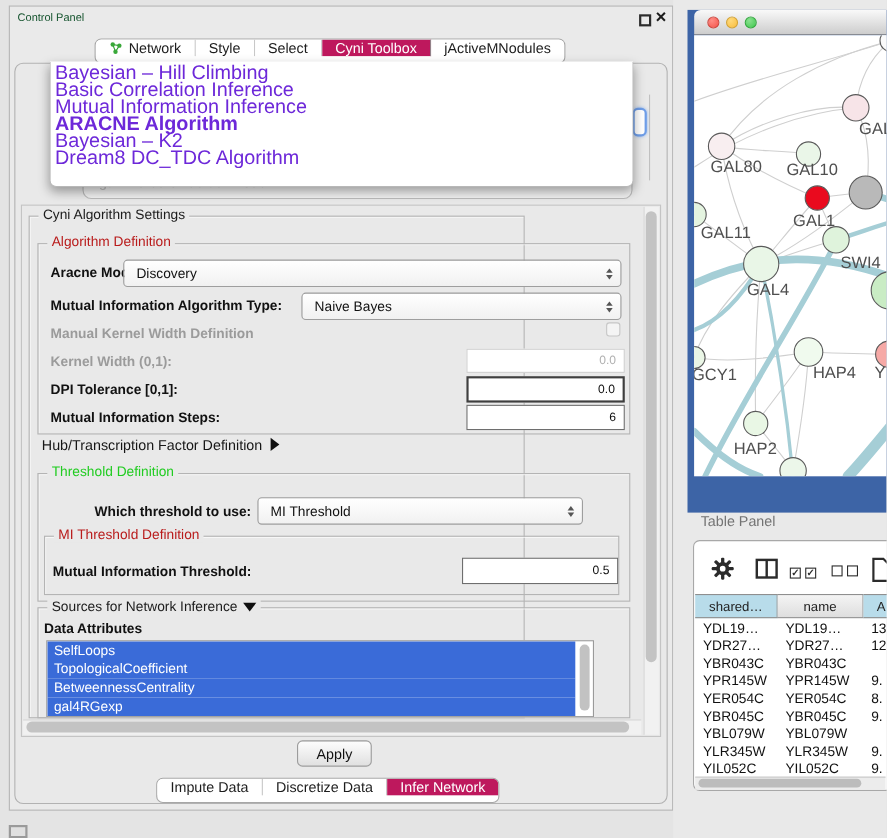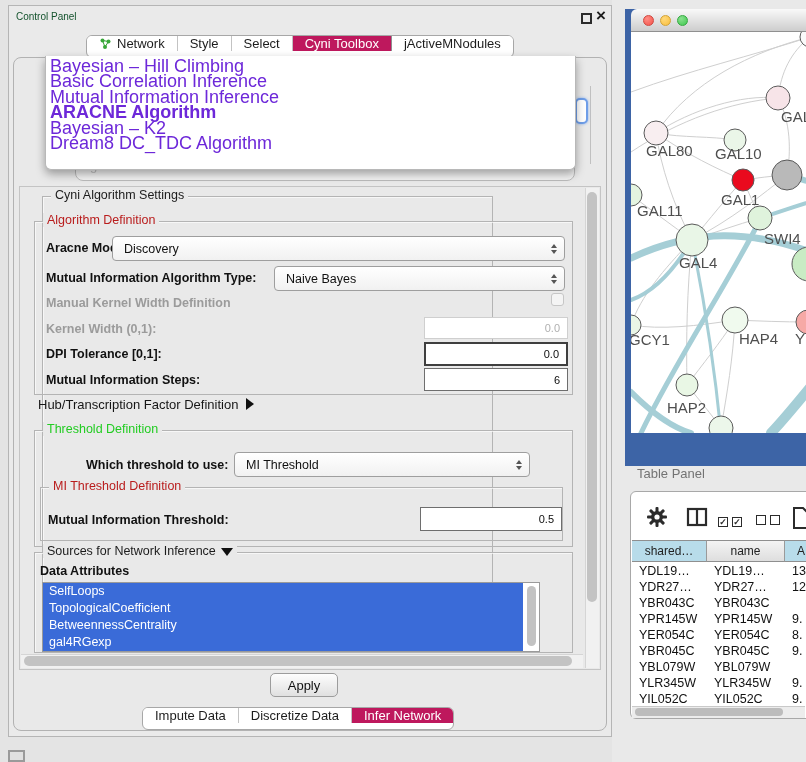--- a/index.html
+++ b/index.html
@@ -122,21 +122,21 @@
     <div class="tab sel">
       <span>Cyni Toolbox</span>
     </div>
     <div class="tab">
       <span>jActiveMNodules</span>
     </div>
   </div>
 
 <div class="abs scrollpane"></div>
 
-<div class="group" style="left:42px;top:196px;width:451px;height:457px">
+<div class="group" style="left:26px;top:196px;width:451px;height:457px">
   <span class="legend">Cyni Algorithm Settings</span>
 </div>
 
 <div class="group" style="left:34px;top:221px;width:539px;height:174px">
   <span class="legend blue">Algorithm Definition</span>
 </div>
 
 <span class="lbl" style="left:46px;top:241px">Aracne Mode:</span>
 <div class="combo" style="left:112px;top:236px;width:453px;height:25px">
   <span>Discovery</span>

